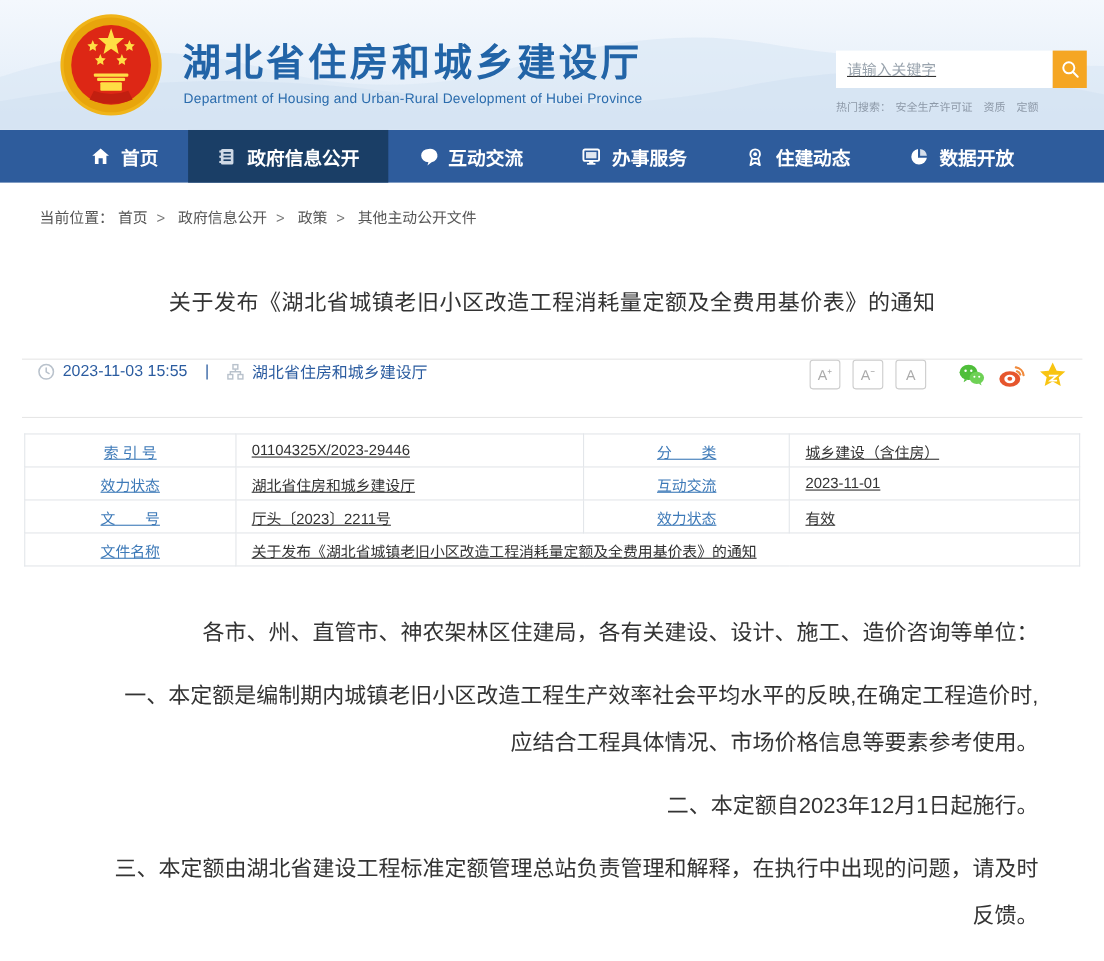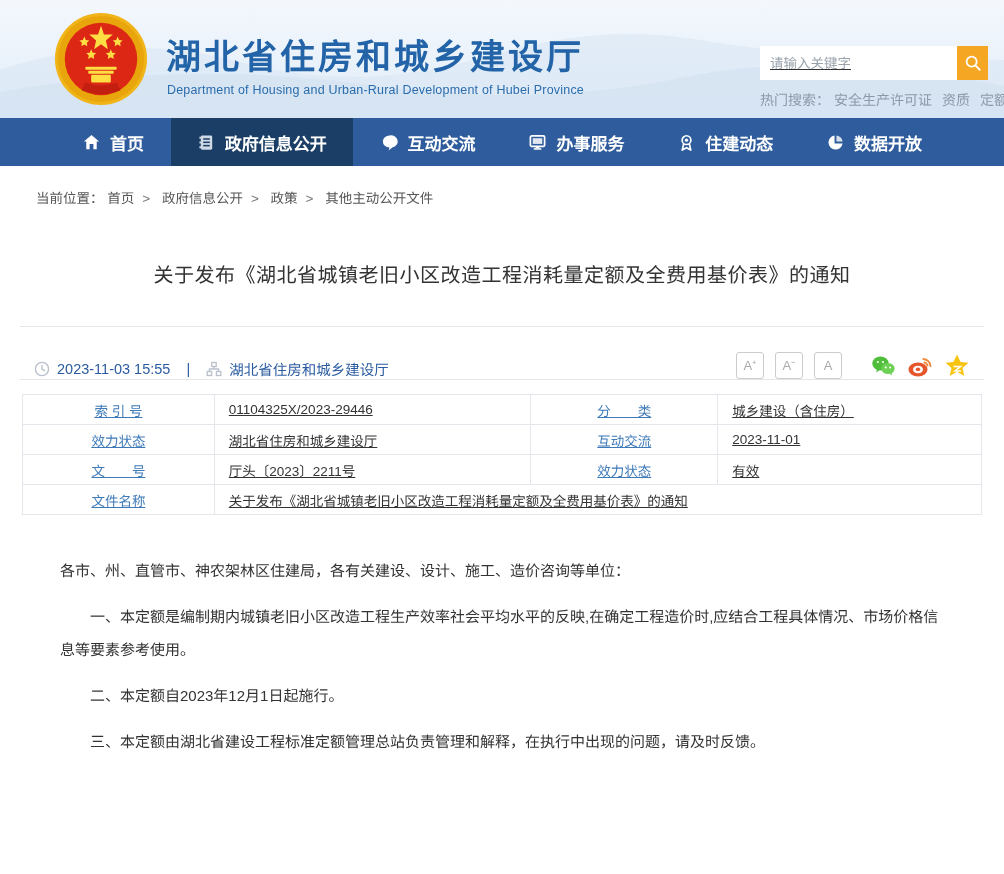--- a/index.html
+++ b/index.html
@@ -30,21 +30,21 @@
   .search-box { display:flex; height:34px; }
   .search-input {
     flex:1; border:none; outline:none; background:#fff; padding:0 10px;
     font-size:13.5px; color:#333;text-decoration:underline;
   }
   .search-input::placeholder { color:#9aa4ae; }
   .search-btn {
     width:36px; height:34px; border:none; background:#f5aойка623;
     background:#f5a623; cursor:pointer; display:flex; align-items:center; justify-content:center;
   }
-  .hot-search { margin-top:9px; font-size:14px; color:#8d99a8; white-space:nowrap; }
+  .hot-search { margin-top:9px; font-size:10px; color:#8d99a8; white-space:nowrap; }
   .hot-search a { color:#8d99a8; text-decoration:none; margin-left:10px; }
   .hot-search a:first-of-type { margin-left:4px; }
   
   .navbar {
     height:48px; background:#2e5c9c; display:flex; align-items:stretch;
     justify-content:space-between; padding:0 56px;
   }
   .nav-item {
     display:flex; align-items:center; gap:9px; padding:0 26px; cursor:pointer;
     color:#fff; font-size:17px; font-weight:bold;
@@ -55,42 +55,42 @@
   .breadcrumb { padding:21px 0 0 36px; font-size:13.5px; color:#555; }
   .breadcrumb a { color:#555; text-decoration:none; }
   .breadcrumb .sep { margin:0 8px; color:#777; }
   
   .article-title {
     margin:52px 70px 0; text-align:center; font-size:20px; font-weight:normal;
     color:#333; letter-spacing:.5px;
   }
   .meta-bar {
     margin:38px 20px 12px; border-top:1px solid #e6e6e6; border-bottom:1px solid #e6e6e6;
-    height:54px; display:flex; align-items:flex-end; justify-content:space-between;
+    height:54px; display:flex; align-items:flex-start; justify-content:space-between;
     padding:0 14px;
   }
   .meta-left { display:flex; align-items:center; font-size:14.5px; color:#2b5ca0; }
   .meta-left .m-icon { display:inline-flex; margin-right:7px; }
   .meta-left .pipe { margin:0 16px; color:#2b5ca0; }
   .meta-right { display:flex; align-items:center; gap:11px; }
   .font-btn {
     width:28px; height:27px; border:1px solid #ccc; border-radius:3px; background:#fff;
     color:#aaa; font-size:13px; cursor:pointer; line-height:1;
   }
   .share-icon { width:26px; height:26px; cursor:pointer; display:inline-flex; }
   
   .info-table {
     width:960px; margin:14px auto 0; border-collapse:collapse; table-layout:fixed;
     font-size:13.5px;
   }
   .info-table td { border:1px solid #e3e6ea; height:30px;text-decoration:underline; }
   .info-table td.lbl { color:#3e7ab8; text-align:center; }
   .info-table td.val { color:#333; padding-left:14px; }
   
-  .doc-body { padding:40px 60px 0; font-size:15px; line-height:2.15; color:#333; }
+  .doc-body { padding:40px 60px 0; font-size:20px; line-height:2.15; color:#333;text-align:right; }
   .doc-body p { margin-bottom:14px; }
   .doc-body p.indent { text-indent:2em; }
 </style>
 </head>
 <body>
 
 <div class="header">
   <svg class="mountains" viewBox="0 0 1004 118" preserveAspectRatio="none">
     <path d="M0,70 Q120,30 240,62 T480,58 T700,40 T1004,60 L1004,118 L0,118 Z" fill="#dce8f5" opacity="0.7"></path>
     <path d="M0,92 Q180,60 360,84 T680,78 T1004,86 L1004,118 L0,118 Z" fill="#d2e1f1" opacity="0.6"></path>

